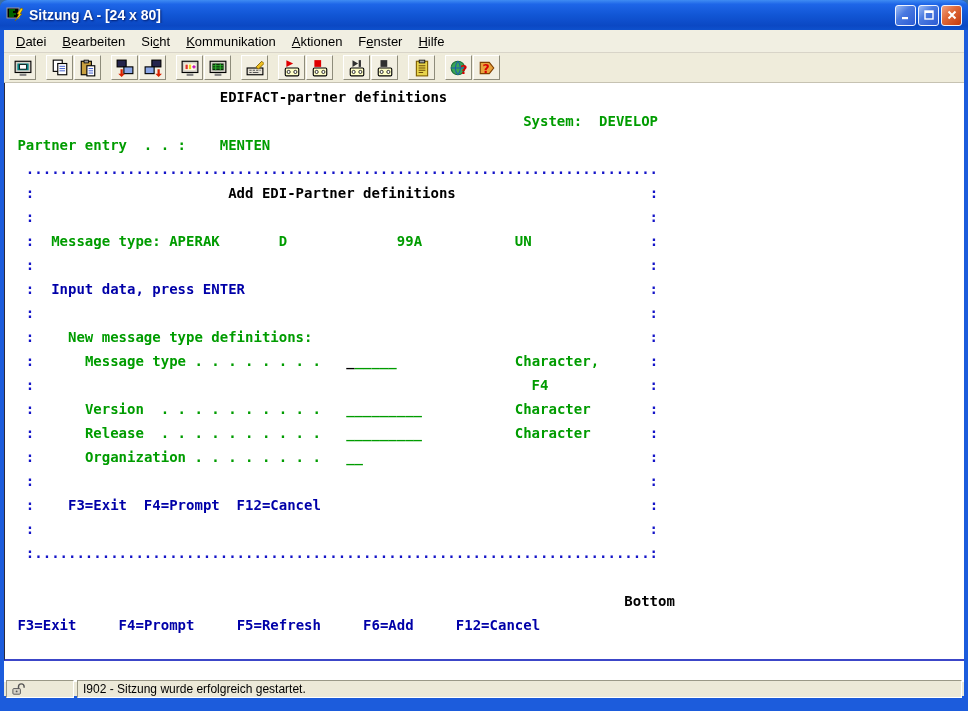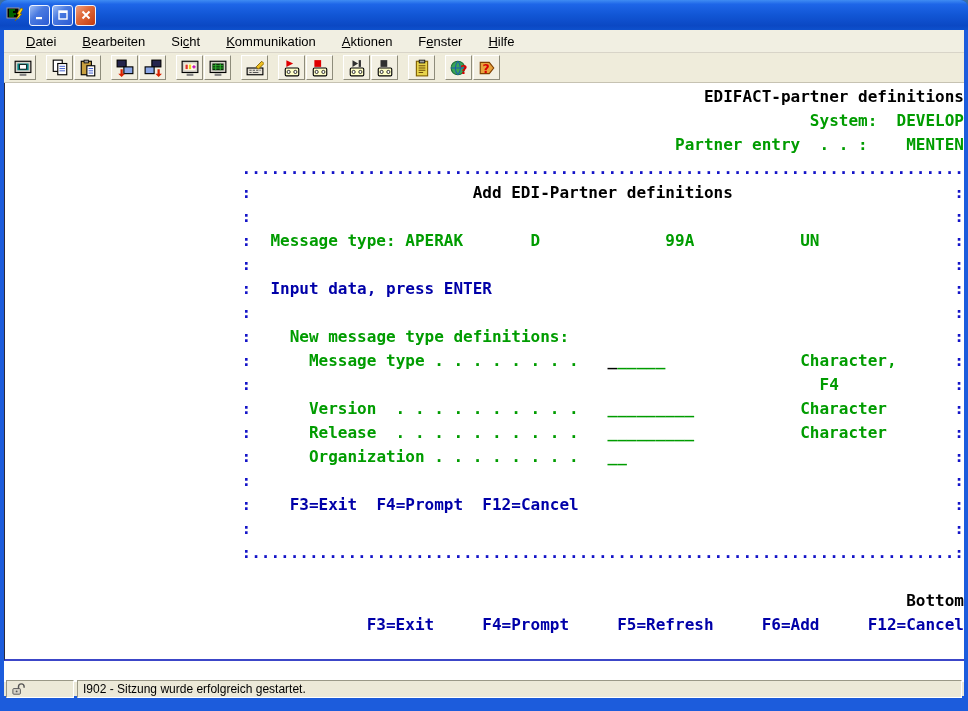--- a/index.html
+++ b/index.html
@@ -35,21 +35,21 @@
   }
   .wbtn.minmax{background:linear-gradient(135deg,#9dbdf5 0%,#4a7ae0 40%,#2b5bd4 100%);}
   .wbtn.close{background:linear-gradient(135deg,#f0a080 0%,#e06a3a 40%,#c33a0e 100%);}
   
   .menubar{
     height:23px;background:#f1efe2;
     display:flex;align-items:center;
     padding:0 4px;font-size:13px;color:#000;
     border-bottom:1px solid #d8d4c8;
   }
-  .menu-item{padding:3px 8px;white-space:nowrap;margin-left:10px;}
+  .menu-item{padding:3px 8px;white-space:nowrap;}
   
   .toolbar{
     height:30px;background:#efecdb;
     display:flex;align-items:center;
     padding:0 5px;border-bottom:1px solid #c6c2b2;
   }
   .tb-btn{
     width:27px;height:25px;padding:0;margin-right:1px;
     background:#f2efe1;
     border:1px solid;border-color:#ffffff #8e8c7b #8e8c7b #ffffff;
@@ -57,24 +57,23 @@
   }
   .tb-btn.grp{margin-left:9px;}
   .tbi{width:18px;height:18px;}
   
   .terminal{
     height:578px;background:#ffffff;
     border-left:1px solid #2a2a3a;
     border-bottom:2px solid #3c46c8;
     padding-left:4px;padding-top:2px;
     font-family:"DejaVu Sans Mono",monospace;
-    font-size:16px;line-height:24px;font-weight:bold;
+    font-size:14px;line-height:24px;font-weight:bold;
     white-space:pre;overflow:hidden;
     cursor:text;
-    text-align:right;
   }
   .trow{height:24px;}
   .c-black{color:var(--t-black,#000);}
   .c-green{color:var(--t-green,#009c00);}
   .c-blue{color:var(--t-blue,#0000a8);}
   .c-border{color:var(--t-border,#1414c8);}
   .c-field{color:var(--t-green,#009c00);}
   .c-cursor{color:var(--t-black,#000);}
   
   .client-gap{height:21px;background:#ffffff;}
@@ -187,20 +186,21 @@
 <div class="window">
 
   <div class="titlebar">
     <span class="title-icon">
       <svg viewBox="0 0 18 18" width="18" height="18">
         <rect x="1" y="2" width="12" height="10" fill="#000" stroke="#9a9a9a"></rect>
         <path d="M3 4h6M3 6h4M3 8h7M3 10h5" stroke="#00c000" stroke-width="1"></path>
         <path d="M15 2 L11 8 L13 8 L9 15 L16 8 L14 8 L17 3 Z" fill="#ffd800" stroke="#806000" stroke-width="0.6"></path>
       </svg>
     </span>
+    <span class="title-text">Sitzung A - [24 x 80]</span>
     <span class="win-buttons">
       <button class="wbtn minmax">
         <svg viewBox="0 0 12 12" width="12" height="12">
             <rect x="2" y="8" width="6" height="2.2" fill="#fff"></rect>
           </svg>
       </button>
       <button class="wbtn minmax">
         <svg viewBox="0 0 12 12" width="12" height="12">
             <rect x="2" y="2" width="8" height="8" fill="none" stroke="#fff" stroke-width="1.4"></rect>
             <rect x="2" y="2" width="8" height="2" fill="#fff"></rect>

